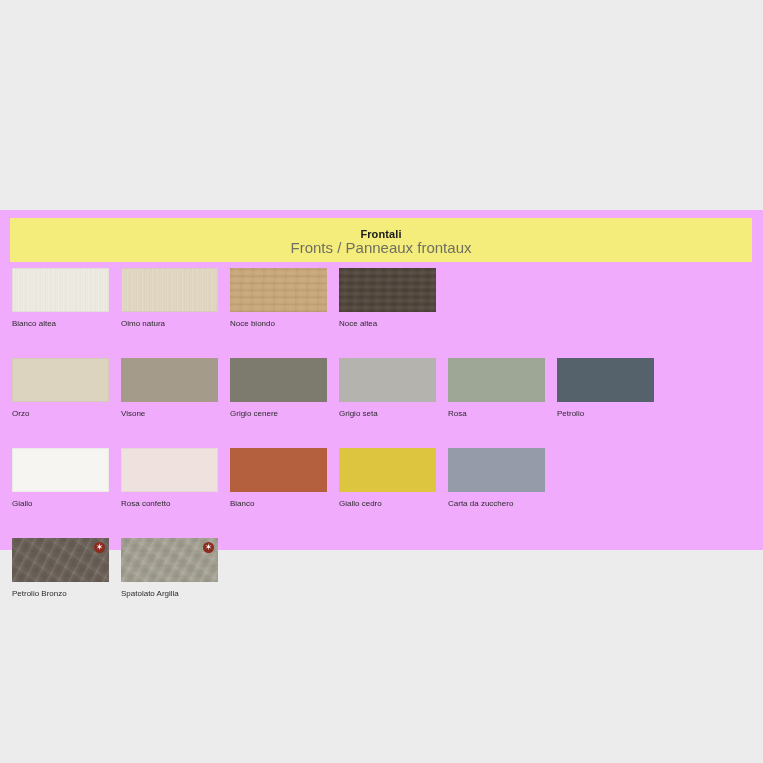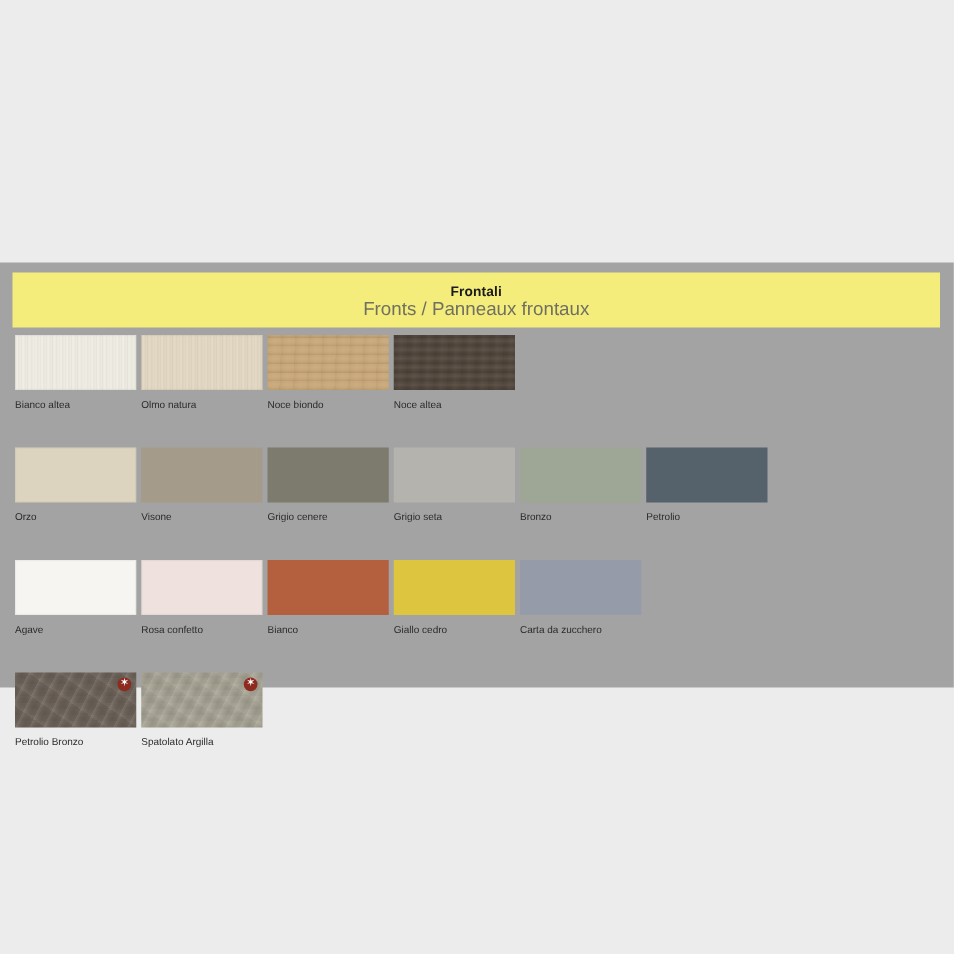--- a/index.html
+++ b/index.html
@@ -15,21 +15,21 @@
     overflow: hidden;
   }
 
   
   .sheet {
     position: absolute;
     left: 0;
     top: 210px;
     width: 763px;
     height: 340px;
-    background: #a3a3a3;
+    background: #f0abfc;
   }
 
   
   .banner {
     position: absolute;
     left: 10px;
     top: 8px;
     width: 742px;
     height: 44px;
     background: #f5ed7b;
@@ -53,21 +53,21 @@
 
   
   .rows {
     position: absolute;
     left: 12px;
     top: 58px;
     width: 740px;
   }
   .row {
     display: flex;
-    gap: 4px;
+    gap: 12px;
     margin-bottom: 29px;
   }
   .row:last-child { margin-bottom: 0; }
 
   .cell {
     width: 97px;
   }
   .chip {
     position: relative;
     width: 97px;
@@ -176,31 +176,31 @@
         <div class="cell">
           <div class="chip " style="background-color: rgb(125, 122, 110);"></div>
           <span class="chip-label">Grigio cenere</span>
         </div>
         <div class="cell">
           <div class="chip " style="background-color: rgb(180, 179, 174);"></div>
           <span class="chip-label">Grigio seta</span>
         </div>
         <div class="cell">
           <div class="chip " style="background-color: rgb(158, 166, 149);"></div>
-          <span class="chip-label">Bronzo</span>
+          <span class="chip-label">Rosa</span>
         </div>
         <div class="cell">
           <div class="chip " style="background-color: rgb(85, 97, 107);"></div>
           <span class="chip-label">Petrolio</span>
         </div>
       </div>
       <div class="row">
         <div class="cell">
           <div class="chip  tex-soft" style="background-color: rgb(246, 245, 241);"></div>
-          <span class="chip-label">Agave</span>
+          <span class="chip-label">Giallo</span>
         </div>
         <div class="cell">
           <div class="chip  tex-soft" style="background-color: rgb(239, 226, 222);"></div>
           <span class="chip-label">Rosa confetto</span>
         </div>
         <div class="cell">
           <div class="chip " style="background-color: rgb(180, 96, 63);"></div>
           <span class="chip-label">Bianco</span>
         </div>
         <div class="cell">

